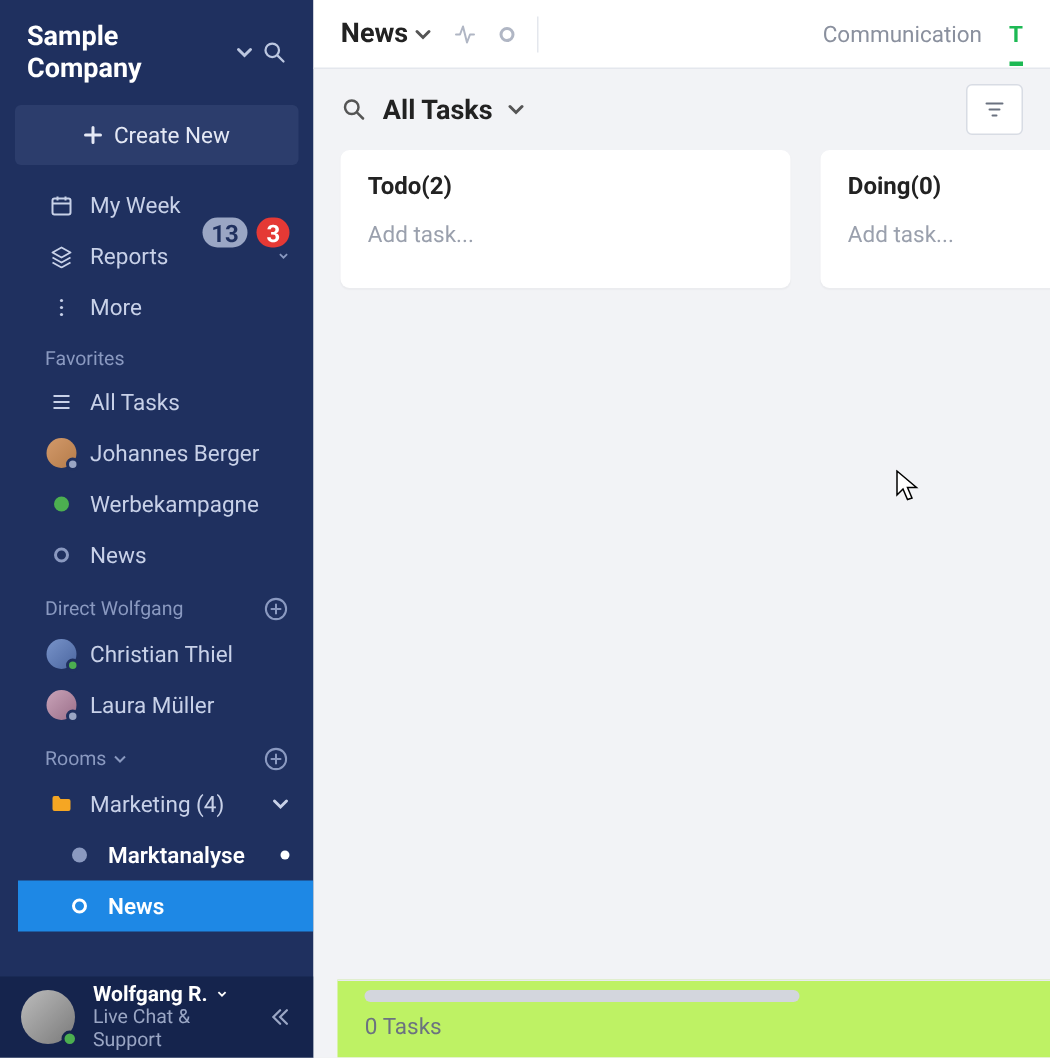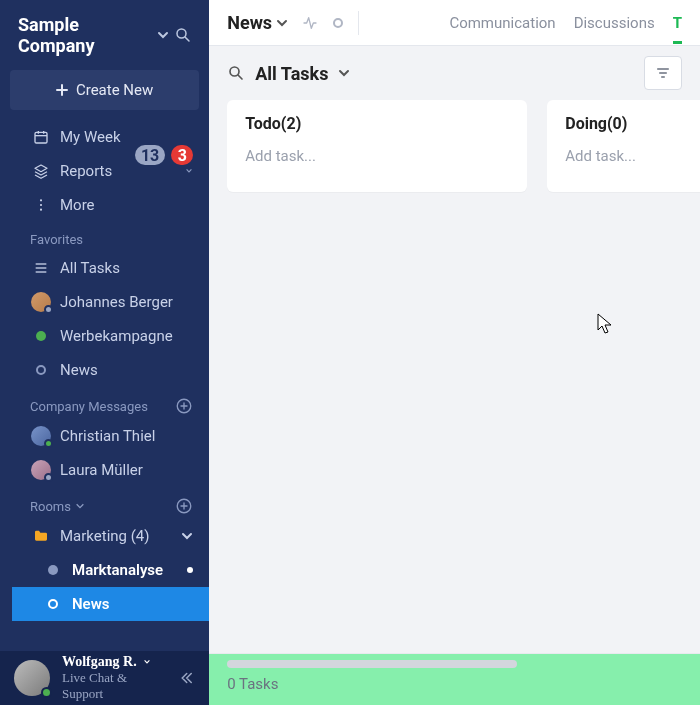--- a/index.html
+++ b/index.html
@@ -135,21 +135,20 @@
   .folder-icon { color:#f5a623; }
   
   .sb-footer {
     height: 54px;
     background: #15244d;
     display:flex;
     align-items:center;
     padding: 0 14px;
     gap: 12px;
     cursor:pointer;
-    font-family:Liberation Serif, serif;
   }
   .sb-footer .name-line {
     color:#fff; font-weight:700; font-size:14px;
     display:flex;align-items:center;gap:6px;
   }
   .sb-footer .sub-line { color:#9aa6c4; font-size:13px; }
   .sb-footer .collapse {
     margin-left:auto; color:#9aa6c4;
   }
   
@@ -224,26 +223,27 @@
     height:92px;
     box-shadow: 0 1px 1px rgba(0,0,0,0.03);
   }
   .col h3 { font-size:16px; font-weight:700; color:#222; margin-bottom:14px;}
   .add-task {
     color:#9aa0ad; font-size:15px; cursor:text;
   }
   
   .main-footer {
     height:52px;
-    background:#86efac;
+    background:#bef264;
     border-top:1px solid #e8eaef;
     display:flex;
     align-items:flex-end;
     padding: 0 18px 12px 18px;
     position:relative;
+    margin-left:16px;
   }
   .hscroll {
     position:absolute; top:6px; left:18px;
     height:8px; width:290px;
     background:#d3d6dd; border-radius:4px;
     cursor:pointer;
   }
   .task-count { color:#6b7280; font-size:15px;}
   
   .fake-cursor {
@@ -356,21 +356,21 @@
     </div>
 
     <div class="sb-row">
       <span class="ricon">
         <span class="dot-gray-ring"></span>
       </span>
       <span class="rlabel">News</span>
     </div>
 
     <div class="sb-section">
-      <span>Company Messages</span>
+      <span>Direct Wolfgang</span>
       <span class="add-btn">
         <svg width="18" height="18" viewBox="0 0 24 24">
             <circle cx="12" cy="12" r="9" stroke="currentColor" stroke-width="1.8" fill="none"></circle>
             <path d="M12 8v8M8 12h8" stroke="currentColor" stroke-width="1.8" stroke-linecap="round"></path>
           </svg>
       </span>
     </div>
 
     <div class="sb-row">
       <span class="ricon">
@@ -477,21 +477,20 @@
         </svg>
     </span>
     <span class="header-icon">
       <svg width="12" height="12" viewBox="0 0 12 12">
           <circle cx="6" cy="6" r="4" stroke="currentColor" stroke-width="2" fill="none"></circle>
         </svg>
     </span>
     <span class="divider-v"></span>
     <div class="tabs">
       <span class="tab">Communication</span>
-      <span class="tab">Discussions</span>
       <span class="tab active">T</span>
     </div>
   </div>
 
   <div class="toolbar">
     <div class="task-selector">
       <span class="sicon">
         <svg width="18" height="18" viewBox="0 0 24 24">
             <circle cx="10" cy="10" r="6" stroke="currentColor" stroke-width="2.2" fill="none"></circle>
             <line x1="15" y1="15" x2="20" y2="20" stroke="currentColor" stroke-width="2.2" stroke-linecap="round"></line>

